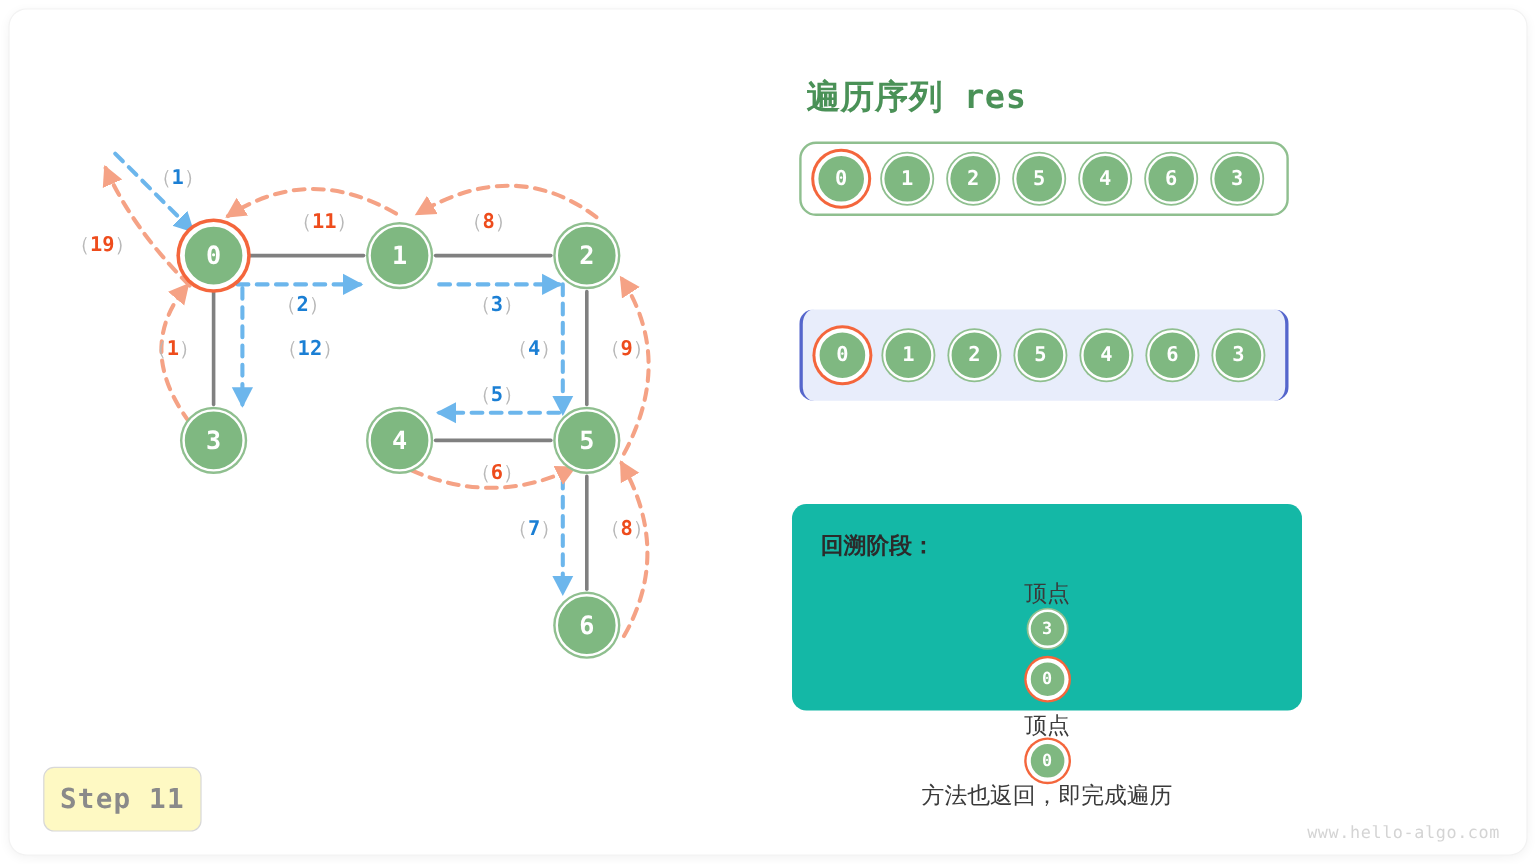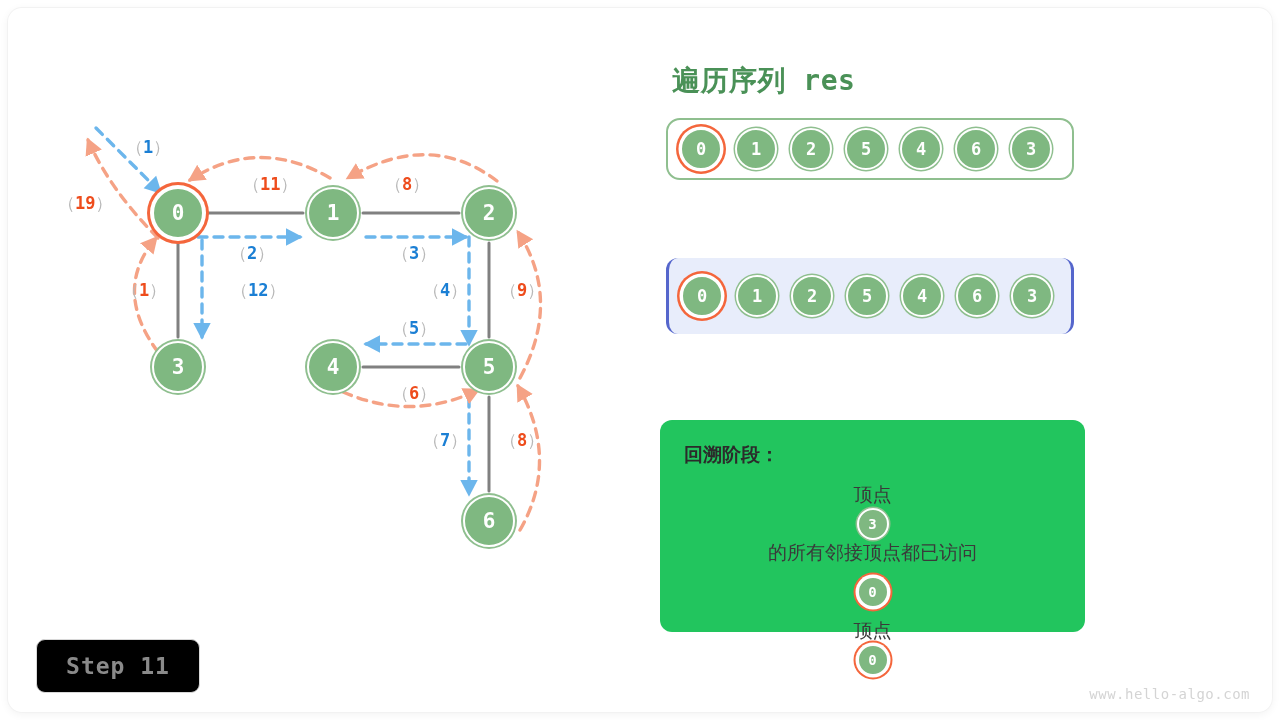--- a/index.html
+++ b/index.html
@@ -80,22 +80,22 @@
     font-family:"DejaVu Sans Mono","Liberation Mono",monospace;
     font-size:17px;font-weight:700;
     box-sizing:border-box;
     margin-right:13px;flex:none;
   }
   .cell.hl{ box-shadow:0 0 0 1.5px #ffffff, 0 0 0 4px #f4663c; }
 
   
   #card{
     position:absolute;left:20px;top:420px;
-    width:425px;height:212px;
-    background:#22c55e;border-radius:12px;
+    width:425px;height:172px;
+    background:#14b8a6;border-radius:12px;
     box-sizing:border-box;
     padding:22px 24px 0 24px;
   }
   #card .head{
     font-size:19px;font-weight:700;color:#2b2b2b;
     margin-bottom:14px;
     font-family:"DejaVu Sans","Liberation Sans",sans-serif;
   }
   #card .line{
     display:flex;align-items:center;
@@ -114,22 +114,22 @@
     font-family:"DejaVu Sans Mono","Liberation Mono",monospace;
     font-size:14px;font-weight:700;
     box-sizing:border-box;flex:none;
     margin:0 8px;
   }
   .inline-node.hl{ box-shadow:0 0 0 1.5px #ffffff, 0 0 0 3.5px #f4663c; }
 
   
   #step{
     position:absolute;left:36px;top:639px;
-    width:164px;height:54px;
-    background:#000000;border:1px solid #d8d8d8;border-radius:9px;
+    width:132px;height:54px;
+    background:#fef9c3;border:1px solid #d8d8d8;border-radius:9px;
     display:flex;align-items:center;justify-content:center;
     color:#8a8a8a;
     font-family:"DejaVu Sans Mono","Liberation Mono",monospace;
     font-size:23px;font-weight:700;letter-spacing:1px;
     box-sizing:border-box;
   }
   #watermark{
     position:absolute;right:30px;bottom:18px;
     color:#d4d4d4;
     font-family:"DejaVu Sans Mono","Liberation Mono",monospace;
@@ -261,29 +261,29 @@
         <div class="cell">6</div>
         <div class="cell">3</div>
       </div>
 
     <div id="card">
       <div class="head">回溯阶段：</div>
 
       <div class="line">
         <span>顶点</span>
         <span class="inline-node">3</span>
-        <span>的所有邻接顶点都已访问</span>
       </div>
 
       <div class="line">
         <span class="inline-node hl">0</span>
       </div>
 
       <div class="line">
         <span>顶点</span>
         <span class="inline-node hl">0</span>
+        <span>方法也返回，即完成遍历</span>
       </div>
     </div>
   </div>
 
   <div id="step">Step 11</div>
   <div id="watermark">www.hello-algo.com</div>
 </div>
 
 </body></html>

